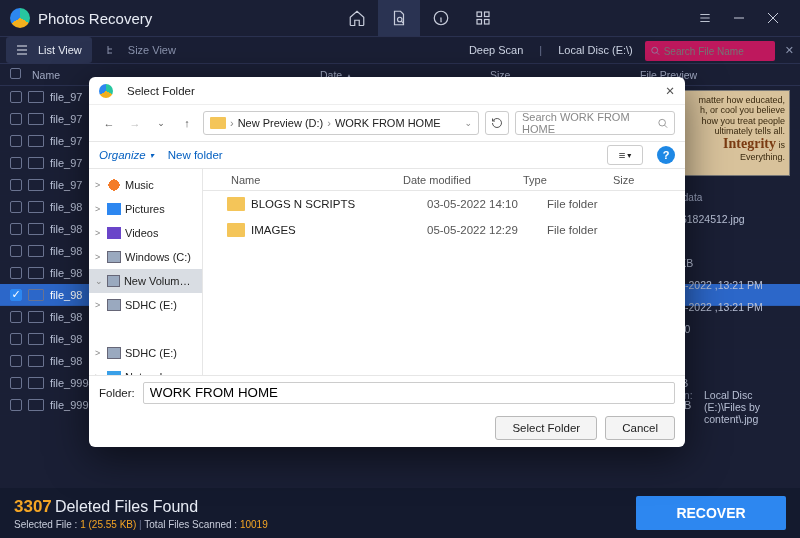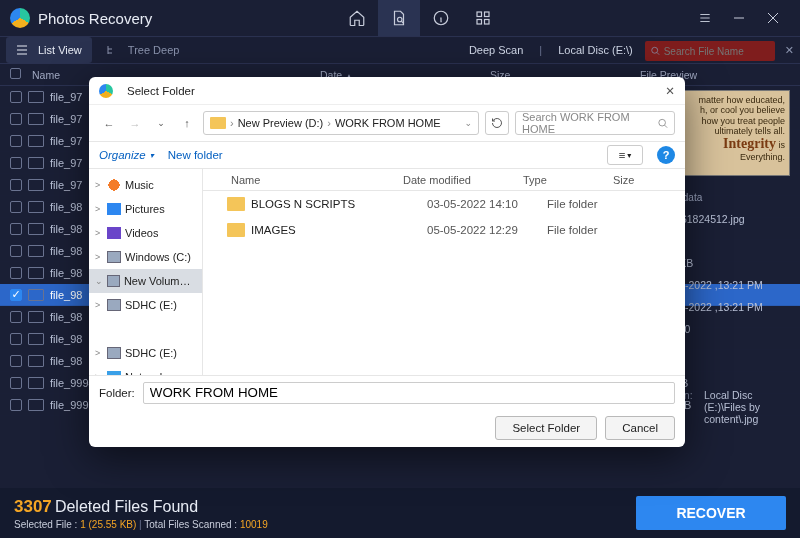--- a/index.html
+++ b/index.html
@@ -14,21 +14,21 @@
 .hdr-btn.active { background: #2a3352; }
 .win-btn { width: 34px; height: 28px; display: flex; align-items: center; justify-content: center; color: #c8cddb; }
 
 
 .tabs-row { height: 28px; border-top: 1px solid #2a3150; border-bottom: 1px solid #2a3150; display: flex; align-items: stretch; padding: 0 6px; gap: 4px; }
 .view-tab { display: flex; align-items: center; padding: 0 10px; gap: 10px; color: #8a93ad; }
 .view-tab.active { background: #2a3250; color: #e7ebf4; border-radius: 3px; }
 .tabs-spacer { flex: 1; }
 .crumb { padding: 0 8px; display: flex; align-items: center; color: #cfd6e6; }
 .crumb-sep { color: #6a7390; padding: 0 4px; align-self: center; }
-.search-top { width: 130px; background: #7f1d1d; border-radius: 2px; display: flex; align-items: center; height: 20px; margin-top: 4px; padding: 0 6px; gap: 4px; color: #8a93ad; }
+.search-top { width: 130px; background: #be185d; border-radius: 2px; display: flex; align-items: center; height: 20px; margin-top: 4px; padding: 0 6px; gap: 4px; color: #8a93ad; }
 .search-top input { background: transparent; border: none; color: #c8cddb; font-size: 10px; width: 100%; outline: none; }
 .clear-x { color: #8a93ad; }
 
 
 .cols { height: 22px; display: flex; align-items: center; padding: 0 10px; color: #a1a9c2; font-size: 10.5px; border-bottom: 1px solid #2a3150; }
 .cols .c-check { width: 22px; }
 .cols .c-name { flex: 1; }
 .cols .c-date { width: 170px; }
 .cols .c-size { width: 150px; }
 .cols .c-prev { width: 150px; }
@@ -166,21 +166,21 @@
   <div class="view-tab active">
     <svg width="12" height="10" viewBox="0 0 12 10" stroke="currentColor">
         <path d="M1 1h10M1 5h10M1 9h10"></path>
       </svg>
     <span>List View</span>
   </div>
   <div class="view-tab">
     <svg width="12" height="10" viewBox="0 0 12 10" stroke="currentColor">
         <path d="M2 1v8M2 4h4M2 8h4"></path>
       </svg>
-    <span>Tree Deep</span>
+    <span>Size View</span>
   </div>
   <div class="tabs-spacer"></div>
   <div class="crumb">Deep Scan</div>
   <div class="crumb-sep">|</div>
   <div class="crumb">Local Disc (E:\)</div>
   <div class="search-top">
     <svg width="10" height="10" viewBox="0 0 12 12" stroke="currentColor" fill="none">
         <circle cx="5" cy="5" r="4"></circle>
         <path d="M8 8l3 3"></path>
       </svg>

